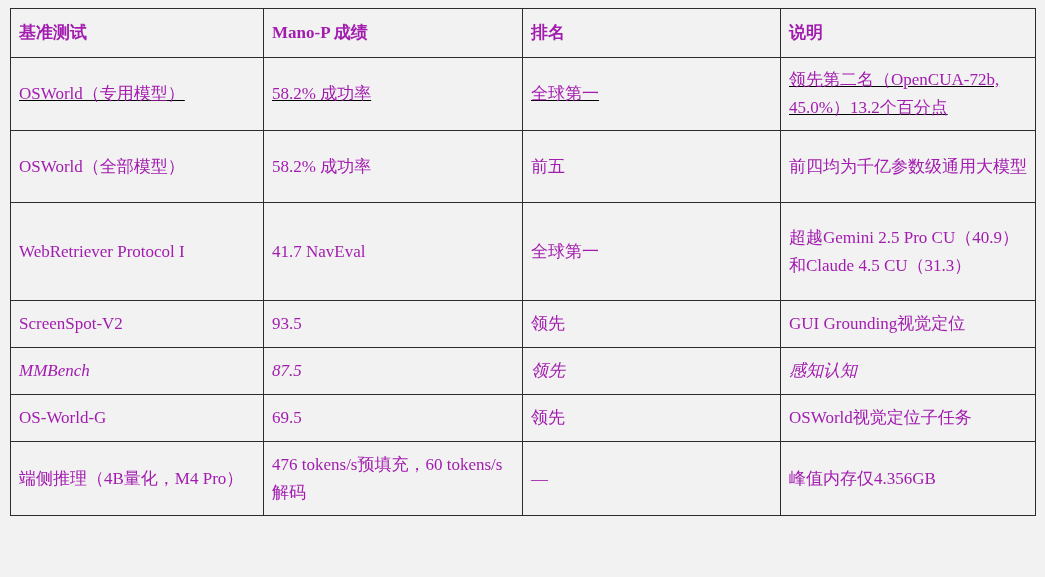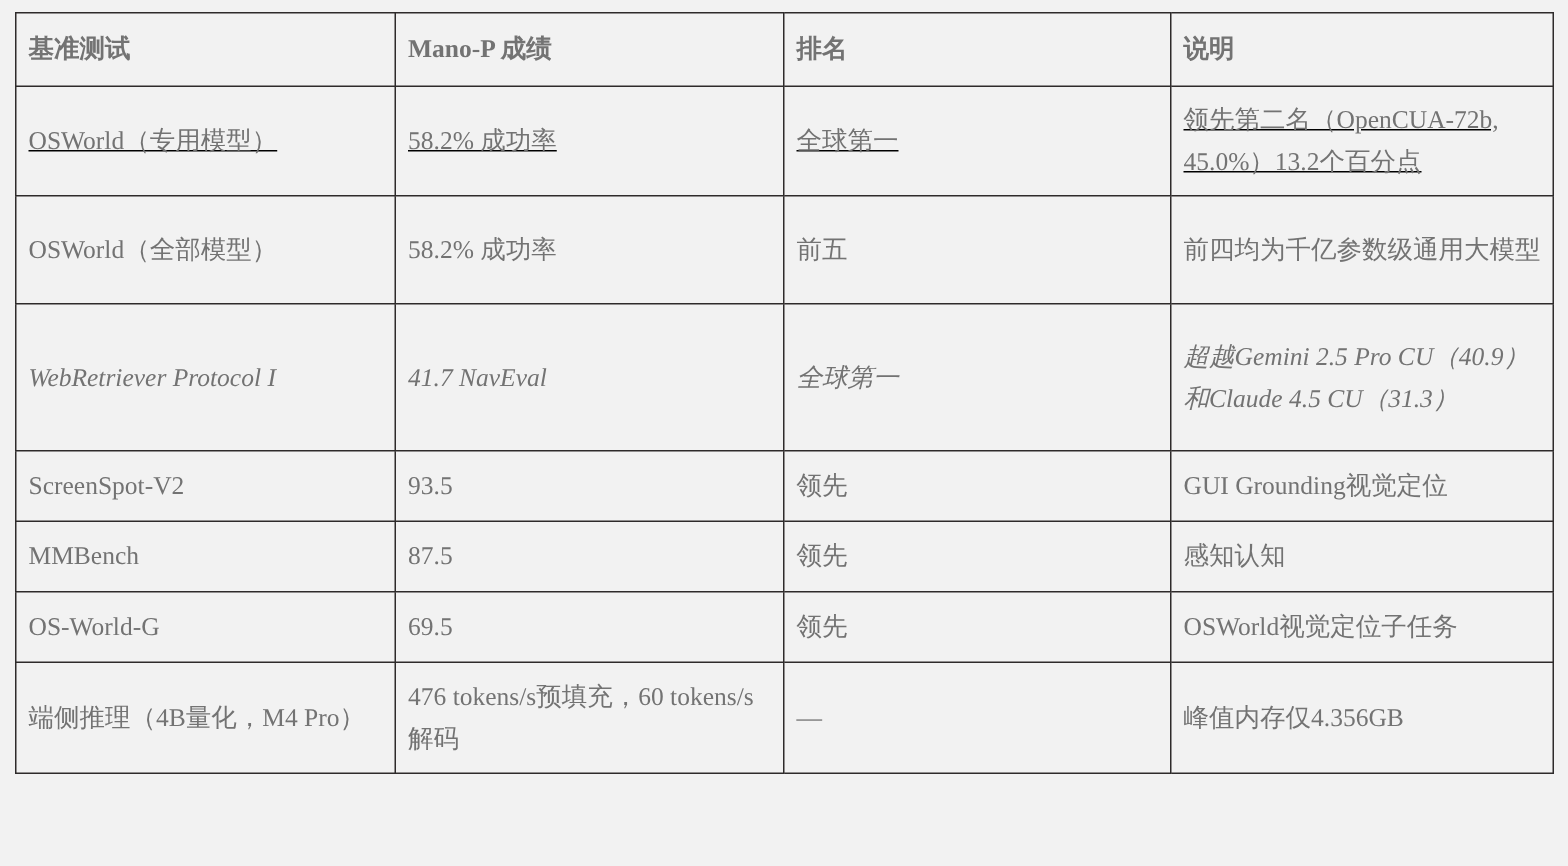--- a/index.html
+++ b/index.html
@@ -18,30 +18,30 @@
     background: #f2f2f2;
   }
   .doc-table th, .doc-table td {
     border: 1px solid #2e2b2b;
     padding: 2px 8px;
     vertical-align: middle;
     text-align: left;
     font-family: "Liberation Serif", "DejaVu Serif", serif;
     font-size: 17px;
     line-height: 28px;
-    color: #737373;
+    color: #a21caf;
     overflow-wrap: break-word;
   }
   .doc-table th { font-weight: bold; }
   tr.rh-head { height: 49px; }
   tr.rh-0 { height: 73px; text-decoration: underline; }
   tr.rh-1 { height: 72px; }
-  tr.rh-2 { height: 98px; font-style: italic; }
+  tr.rh-2 { height: 98px; }
   tr.rh-3 { height: 47px; padding-left: 44px; }
-  tr.rh-4 { height: 47px; }
+  tr.rh-4 { height: 47px; font-style: italic; }
   tr.rh-5 { height: 46px; }
   tr.rh-6 { height: 47px; border-radius: 19px; }
   tr.rh-7 { height: 74px; }
   col.c0 { width: 253px; }
   col.c1 { width: 259px; }
   col.c2 { width: 258px; }
   col.c3 { width: 255px; }
 </style>
 </head>
 <body>

